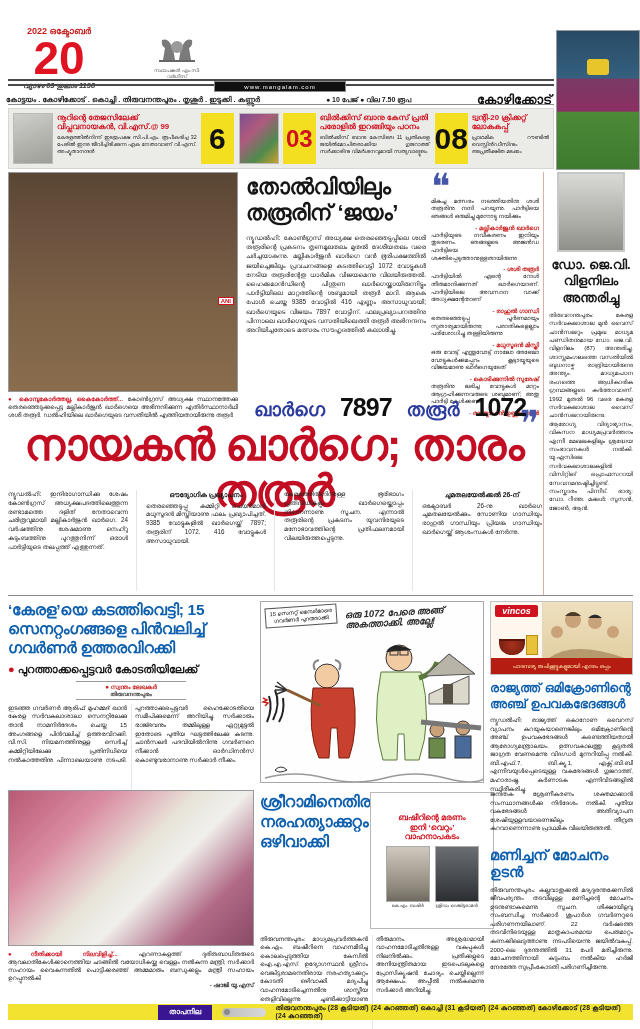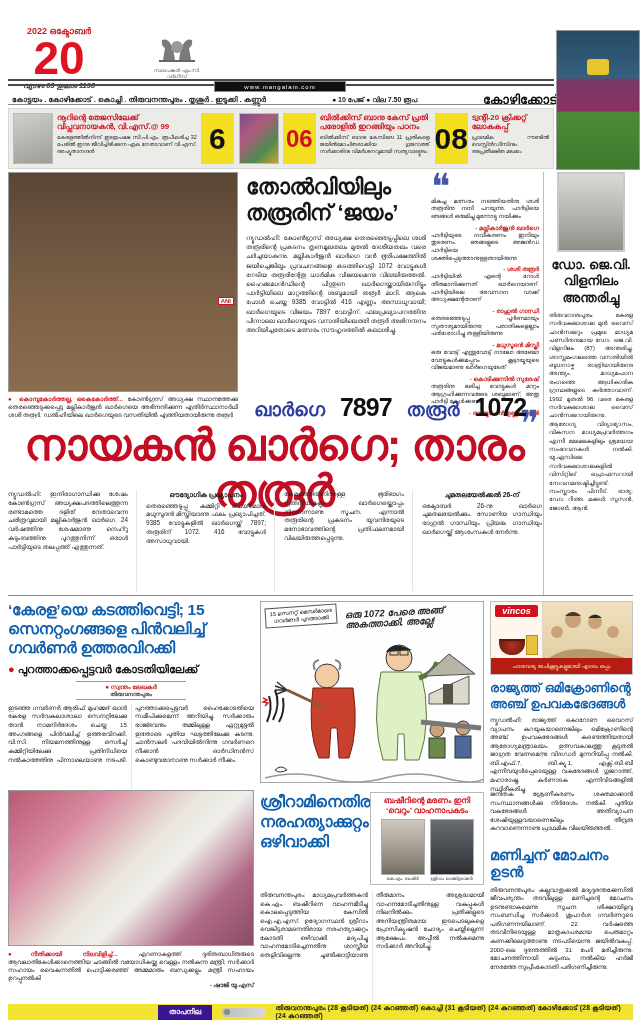--- a/index.html
+++ b/index.html
@@ -11,21 +11,21 @@
   
   .date-block { left:10px; top:26px; width:98px; text-align:center; }
   .date-month { font-size:9px; color:#c81d1d; font-weight:bold; }
   .date-day { font-size:46px; line-height:.95; color:#e01322; font-weight:bold; }
   .date-line { font-size:7.5px; color:#333; font-weight:bold;font-style:italic; }
   .emblem { left:146px; top:34px; width:62px; text-align:center; }
   .founder { font-size:5px; color:#555; margin-top:1px; line-height:1.2; }
   .paper-title { left:212px; top:20px; width:330px; font-size:56px; font-weight:bold; color:#272f7c; letter-spacing:-2px; line-height:1; }
   .mast-rules { left:8px; top:79px; width:546px; height:7px; border-top:2px solid #4a4a4a; border-bottom:2px solid #4a4a4a; }
   .site-strip { left:214px; top:81px; width:132px; background:#101010; color:#fff; font-size:6px; text-align:center; padding:1.5px 0; border:1px solid #8a8a8a; letter-spacing:1px; }
-  .cities-row { left:12px; top:92px; width:546px; display:flex; justify-content:space-between; align-items:center; }
+  .cities-row { left:6px; top:92px; width:546px; display:flex; justify-content:space-between; align-items:center; }
   .cities { font-size:7.5px; font-weight:bold; color:#1a1a1a; }
   .pages-price { font-size:7px; font-weight:bold; color:#1a1a1a; }
   .edition-name { font-size:13px; font-weight:bold; color:#111; }
   .rule-under-cities { left:8px; top:104px; width:546px; border-top:1px solid #888; }
   .cricketer-photo { left:556px; top:30px; width:84px; height:140px; border:1px solid #999;
      background: linear-gradient(180deg,#274b66 0%, #35607f 34%, #7a3a66 35%, #8c2f63 58%, #4c8a37 59%, #3f7a2e 100%); }
   .cricketer-photo::after { content:""; position:absolute; left:30px; top:28px; width:22px; height:16px; background:#e8c52a; border-radius:3px; }
 
   
   .teasers { left:8px; top:108px; width:546px; height:61px; background:#ebebe8; border:1px solid #d6d6d2; display:flex; gap:5px; padding:4px; }
@@ -104,21 +104,21 @@
 
   
   .photo2 { left:8px; top:790px; width:246px; height:156px; border:1px solid #999;
      background: linear-gradient(135deg,#b85a74 0%, #d98aa0 25%, #e8e4da 48%, #f0f0ec 60%, #b06a86 80%, #8a4a66 100%); }
   .photo2-caption { left:8px; top:950px; width:246px; font-size:6.1px; line-height:1.3; text-align:justify; color:#222; }
   .cap-credit { text-align:right; font-weight:bold; font-size:6px; color:#333; }
 
   .sriram { left:260px; top:792px; width:224px; }
   .sriram-top { display:flex; gap:6px; }
   .sriram-headline { width:104px; font-size:16px; font-weight:bold; color:#0e5fae; line-height:1.25; letter-spacing:-.3px; }
-  .basheer-box { width:124px; border:1px solid #b8b8b8; padding:3px; background:#fff; }
+  .basheer-box { width:124px; border:1px solid #b8b8b8; padding:20px; background:#fff; }
   .box-title { color:#d01220; font-weight:bold; font-size:8px; text-align:center; line-height:1.2; }
   .mug-row { display:flex; gap:5px; justify-content:center; margin-top:4px; }
   .mug-wrap { text-align:center; }
   .mug { width:44px; height:56px; border:1px solid #aaa; background:linear-gradient(180deg,#cfc9bf,#8f897d 75%,#6f6a60); }
   .mug.dark { background:linear-gradient(180deg,#6a6d72,#3c3f44 75%,#2b2d31); }
   .mug-label { font-size:4.4px; color:#333; margin-top:1px; }
   .sriram-body { margin-top:6px; column-count:2; column-gap:8px; column-rule:1px solid #e6e6e6; font-size:6.1px; line-height:1.4; text-align:justify; color:#222; height:108px; overflow:hidden; }
 
   .omicron-cont { left:490px; top:790px; width:143px; font-size:6.1px; line-height:1.4; text-align:justify; color:#222; height:52px; overflow:hidden; }
   .manichan { left:490px; top:847px; width:143px; }
@@ -167,21 +167,21 @@
     <div class="teaser t1">
       <div class="t-photo"></div>
       <div class="t-text">
         <div class="t-head">നൂറിന്റെ തേജസിലേക്ക് വിപ്ലവനായകൻ, വി.എസ്.@ 99</div>
         <div class="t-sub">കേരളത്തിൽനിന്ന് ഇടതുപക്ഷ സി.പി.എം. രൂപീകരിച്ച 32 പേരിൽ ഇന്നു ജീവിച്ചിരിക്കുന്ന ഏക നേതാവാണ് വി.എസ്. അച്യുതാനന്ദൻ</div>
       </div>
       <div class="t-page black">6</div>
     </div>
     <div class="teaser t2">
       <div class="t-photo color"></div>
-      <div class="t-page red">06</div>
+      <div class="t-page red">03</div>
       <div class="t-text">
         <div class="t-head">ബിൽക്കിസ് ബാനു കേസ് പ്രതി പരോളിൽ ഇറങ്ങിയും പഠനം</div>
         <div class="t-sub">ബിൽക്കിസ് ബാനു കേസിലെ 11 പ്രതികളെ ജയിൽമോചിതരാക്കിയ ഗുജറാത്ത് സർക്കാരിനു വിമർശനവുമായി സത്യവാങ്മൂലം</div>
       </div>
     </div>
     <div class="teaser t3">
       <div class="t-page black">08</div>
       <div class="t-text">
         <div class="t-head">ട്വന്റി-20 ക്രിക്കറ്റ് ലോകകപ്പ്</div>
         <div class="t-sub">പ്രാഥമിക റൗണ്ടിൽ വെസ്റ്റിൻഡീസിനും അപ്രതീക്ഷിത മടക്കം</div>

